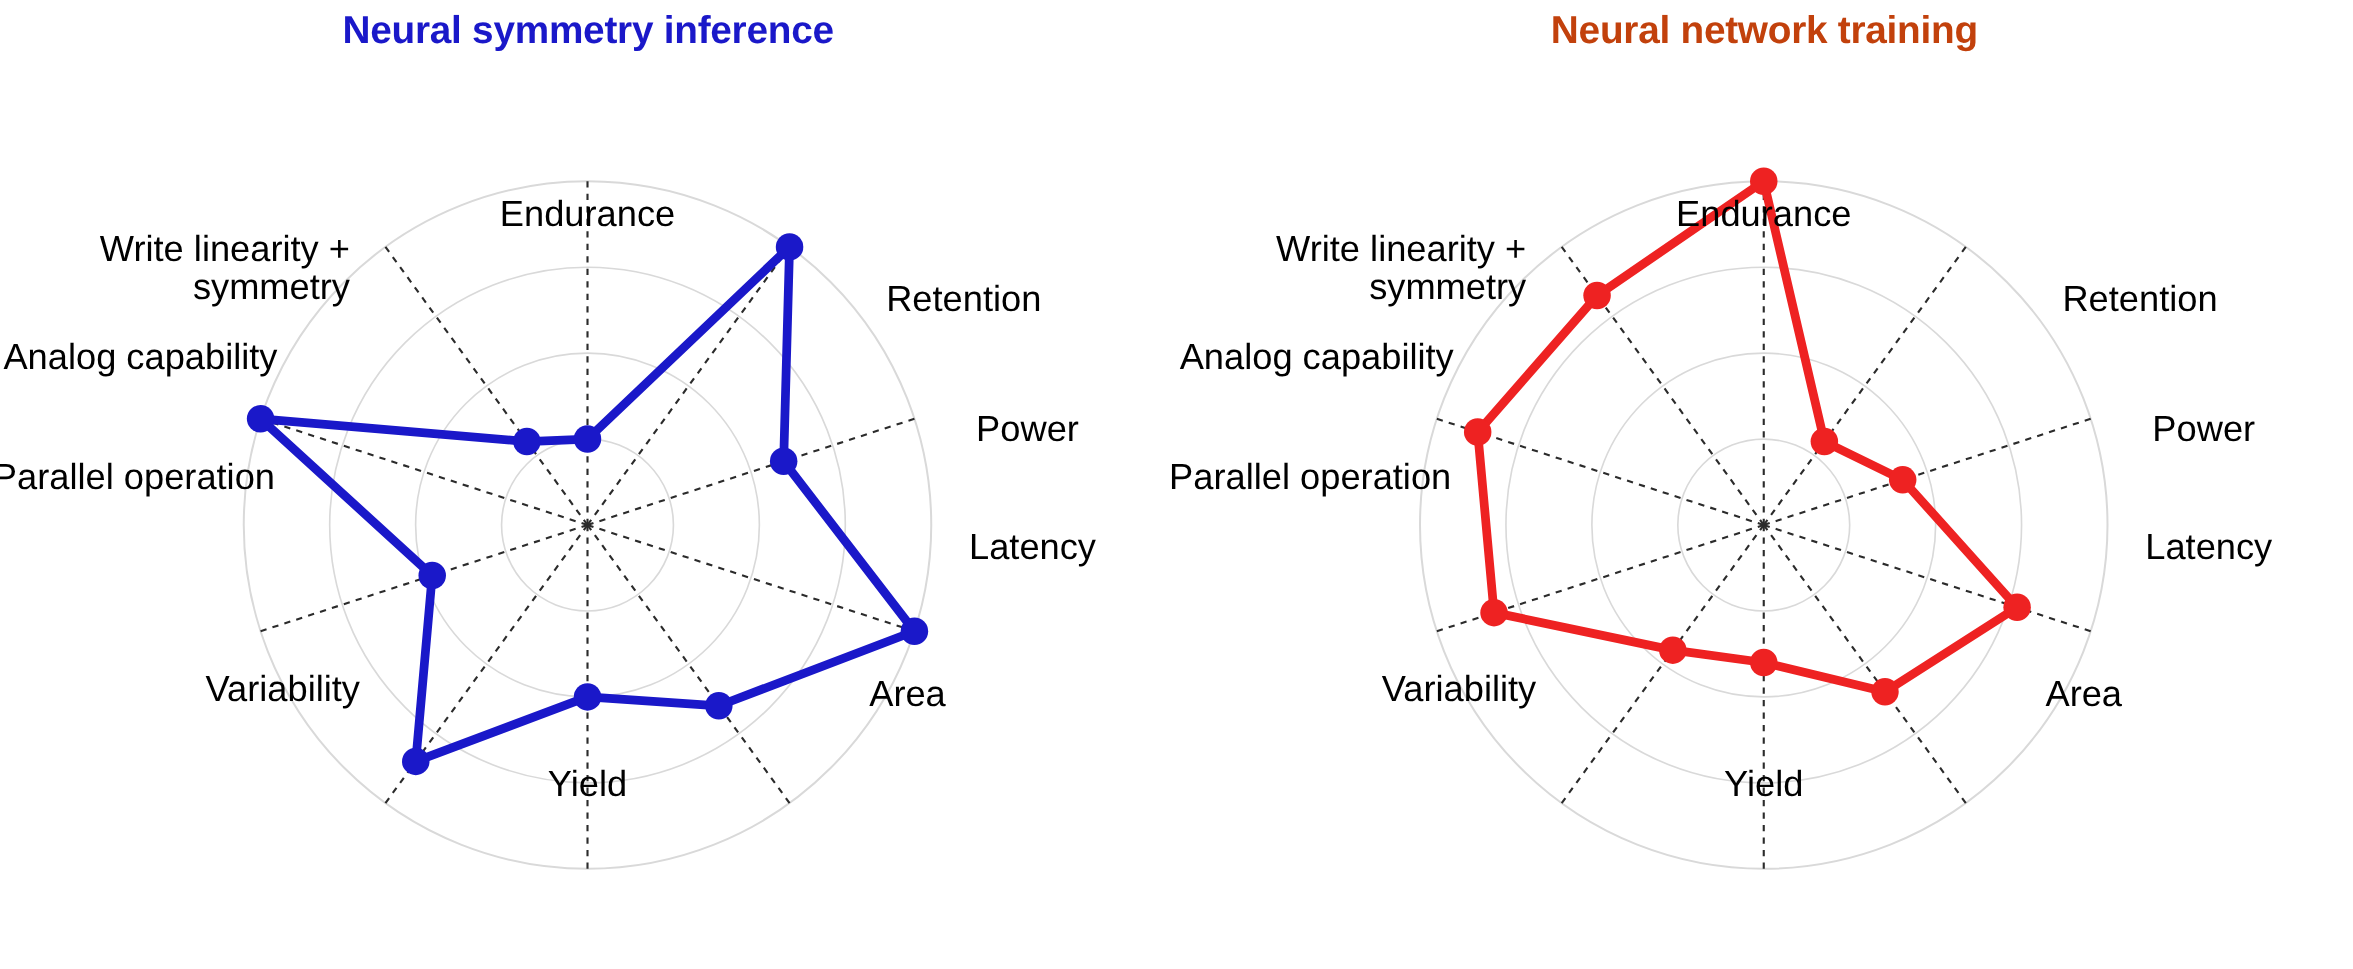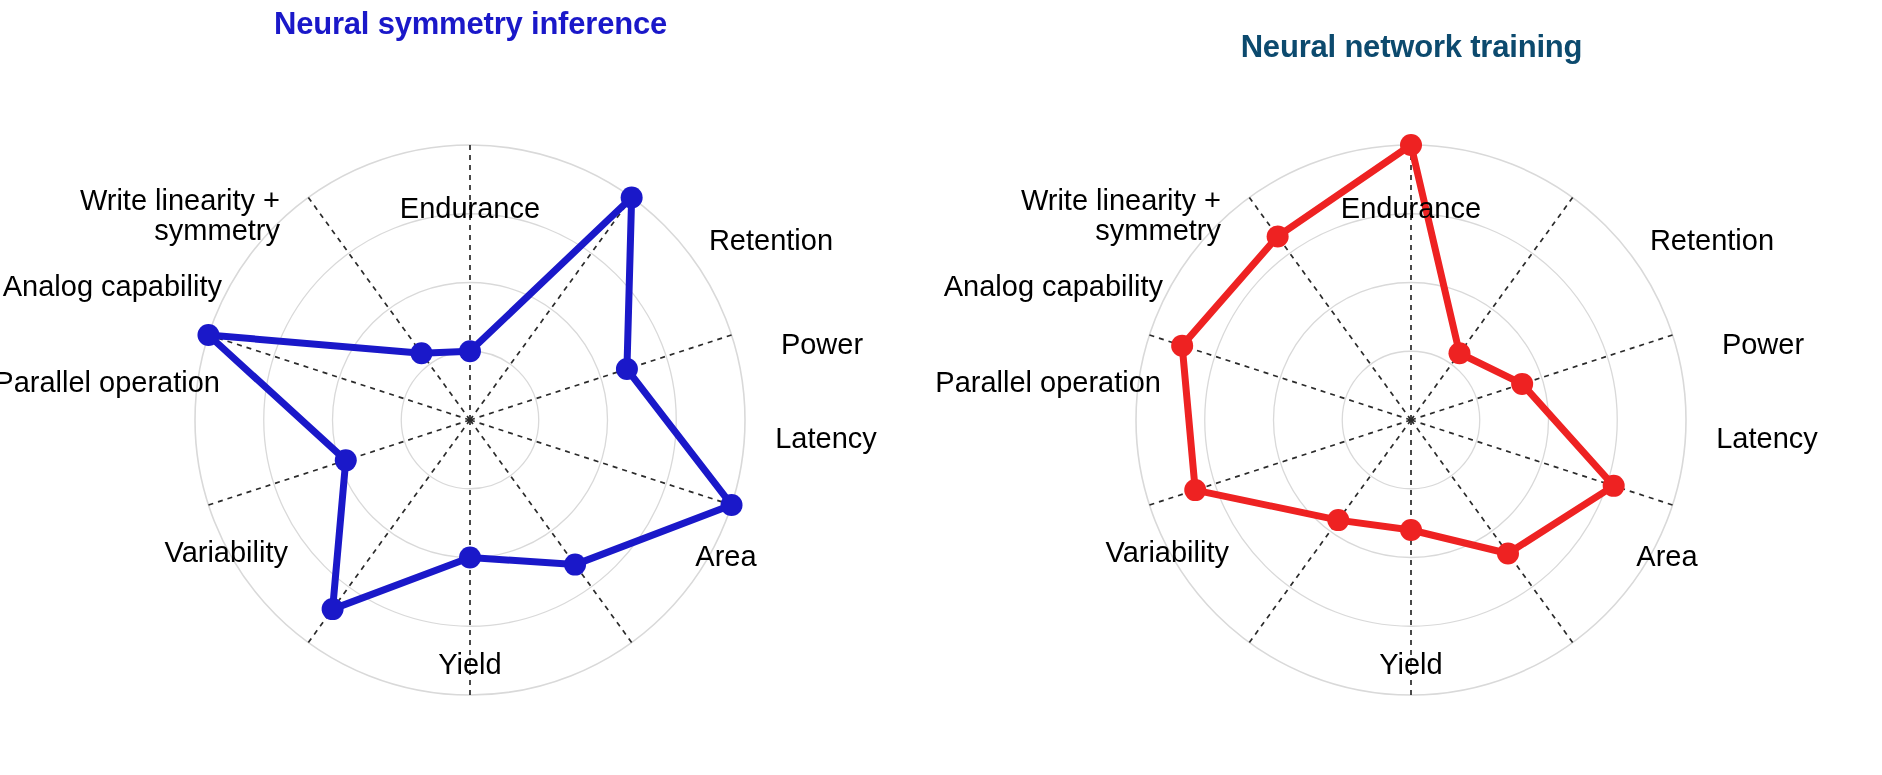--- a/index.html
+++ b/index.html
@@ -7,32 +7,32 @@
   #root{position:relative;width:1882px;height:775px;background:#fff;}
   .panel{position:absolute;top:0;height:775px;width:941px;}
   .panel.left{left:0;}
   .panel.right{left:941px;}
   .chart-title{
     position:absolute;top:6px;left:0;width:941px;text-align:center;
     font-size:31px;font-weight:600;letter-spacing:-0.2px;
     font-family:"Liberation Sans",sans-serif;
   }
   .title-blue{color:#1a18c9;}
-  .title-red{color:#0c4a6e;margin-top:23px;}
+  .title-red{color:#c2410c;}
   svg.radar{position:absolute;left:0;top:0;width:941px;height:775px;display:block;}
   .axis-label{
     position:absolute;
     font-size:29px;
     line-height:1.02em;
     color:#000000;
     font-family:"Liberation Sans",sans-serif;
     white-space:pre-line;
     font-weight:400;
   }
-  .al-center{text-align:center;margin-top:36px;}
+  .al-center{text-align:center;}
   .al-right{text-align:right;}
   .al-left{text-align:center;}
 </style>
 </head>
 <body>
 
 <div id="root">
 
   <div class="panel left">
     <div class="chart-title title-blue">Neural symmetry inference</div>

